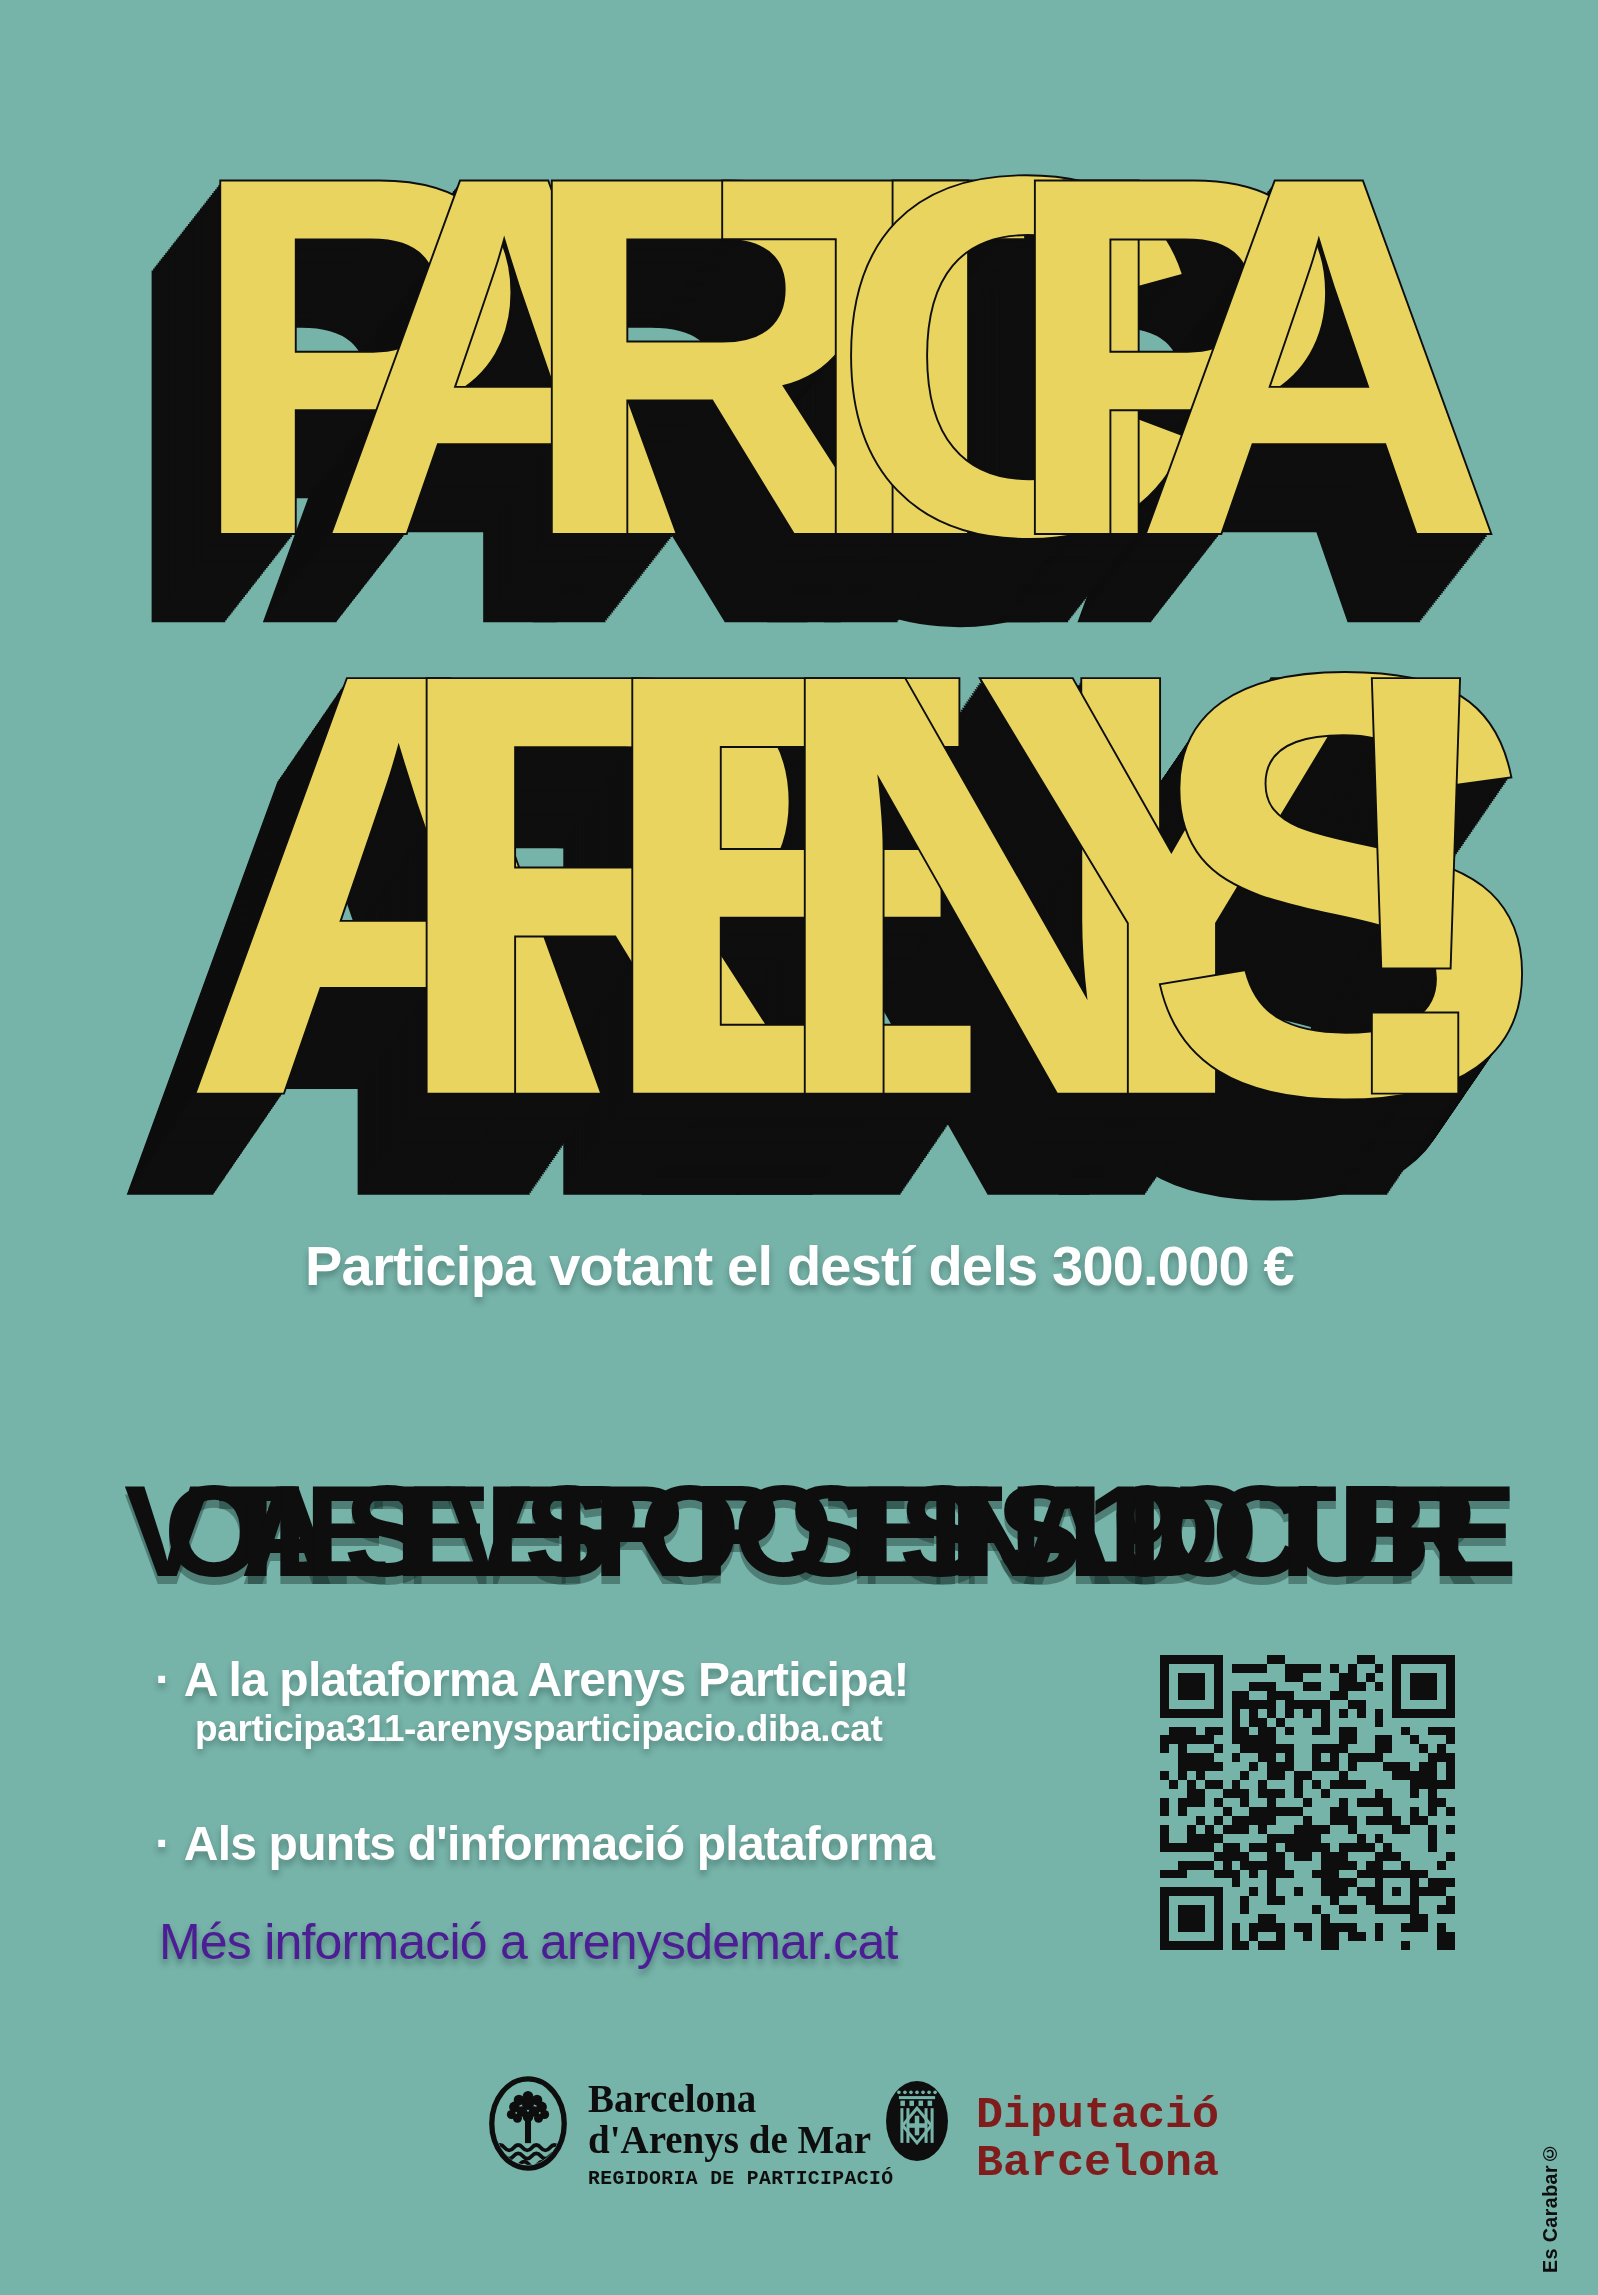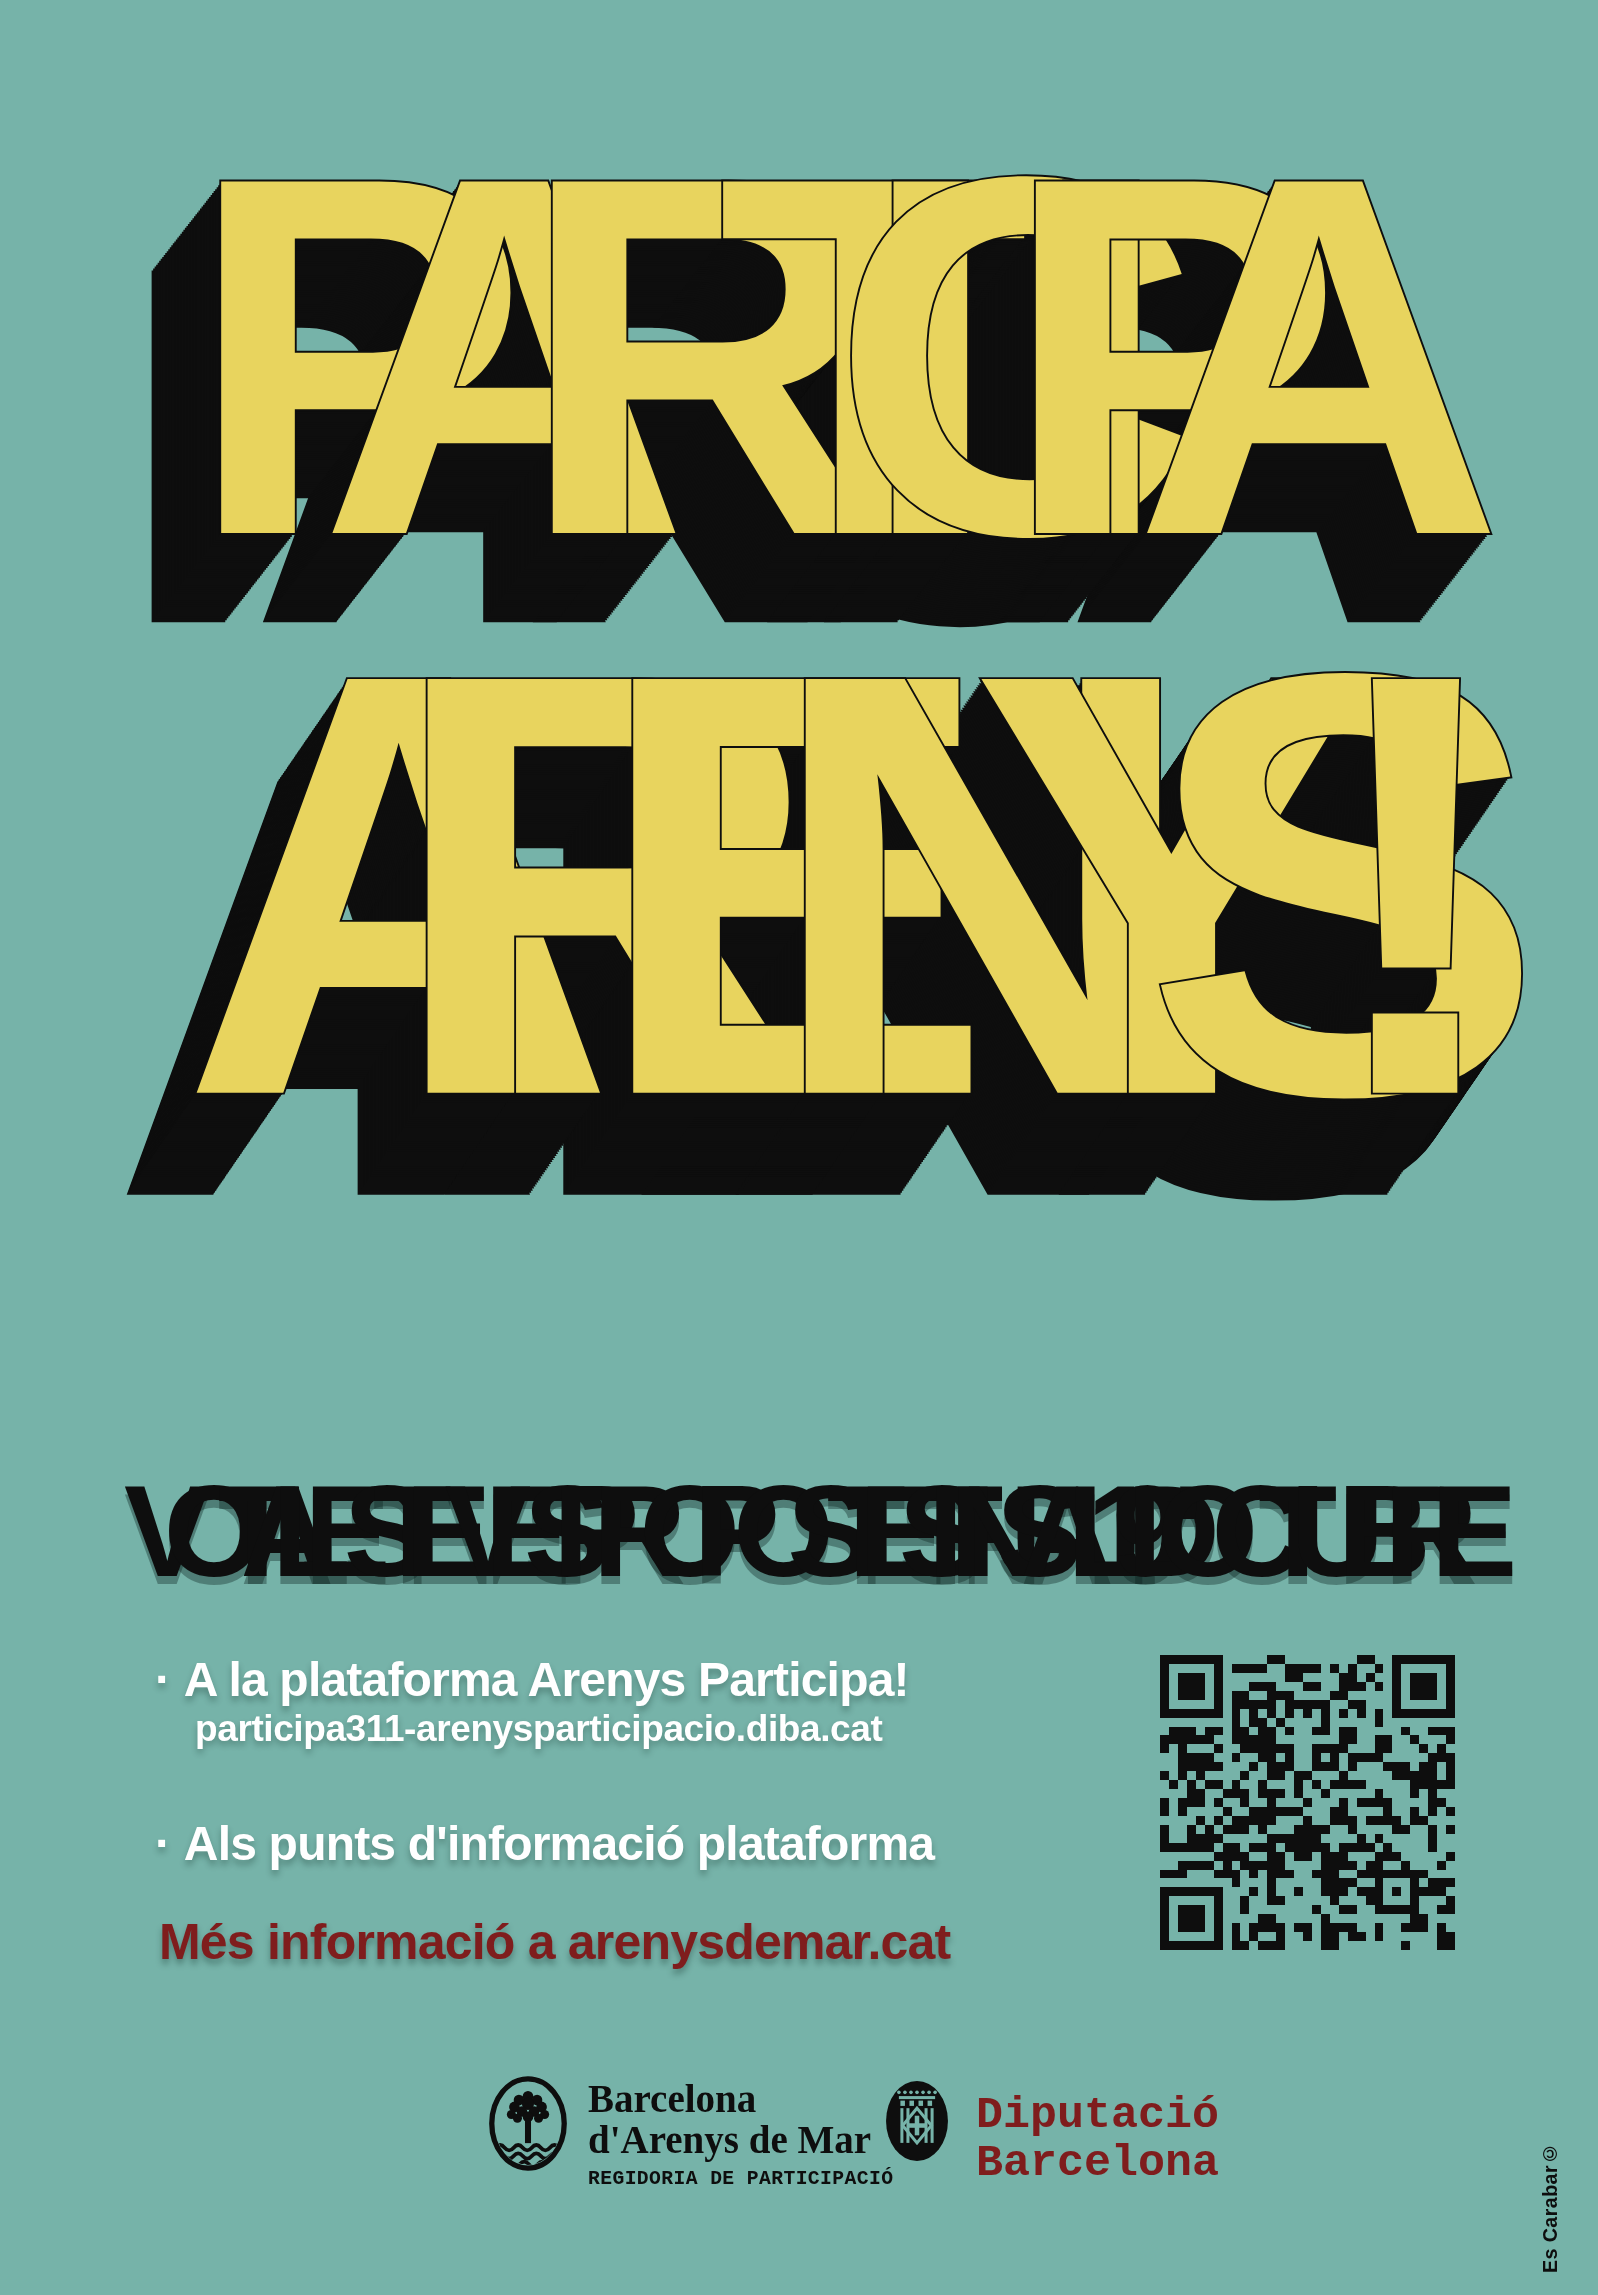--- a/index.html
+++ b/index.html
@@ -25,21 +25,21 @@
   }
   .bullet .marker{display:inline-block;margin-right:13.6px;}
   #bullet-1{left:155px;top:1656px;}
   #bullet-url{
     left:195px;top:1710px;color:#ffffff;font-weight:bold;font-size:37px;
     line-height:37px;letter-spacing:-0.4px;white-space:nowrap;
     text-shadow:0 3.8px 6px rgba(10,35,30,0.30);
   }
   #bullet-2{left:155px;top:1820px;}
   #more-info{
-    left:159px;top:1917px;color:#7f1d1d;font-weight:bold;font-size:50px;
+    left:159px;top:1917px;color:#4c1d95;font-weight:normal;font-size:50px;
     line-height:50px;letter-spacing:-0.8px;white-space:nowrap;
     text-shadow:0 4.5px 6px rgba(10,35,30,0.35);
   }
   #qr-svg{left:1160px;top:1655px;}
   #crest-svg{left:488px;top:2075px;}
   .aj-text{left:588px;top:2078px;color:#0e0e0e;}
   .aj-line{
     font-family:"Liberation Serif","DejaVu Serif",serif;
     font-weight:bold;font-size:39px;line-height:41px;white-space:nowrap;
   }
@@ -164,20 +164,21 @@
       <use href="#tl2" x="-9.3" y="13.5" fill="#0e0e0e"></use>
       <use href="#tl2" x="-7.4" y="10.8" fill="#0e0e0e"></use>
       <use href="#tl2" x="-5.6" y="8.1" fill="#0e0e0e"></use>
       <use href="#tl2" x="-3.7" y="5.4" fill="#0e0e0e"></use>
       <use href="#tl2" x="-1.9" y="2.7" fill="#0e0e0e"></use>
       <use href="#tl2" fill="#e8d45e" stroke="#0e0e0e" stroke-width="5" paint-order="stroke"></use>
     </g>
   </svg>
 
 <div class="abs subtitle">
+  <div>Participa votant el destí dels 300.000 €</div>
 </div>
 
 <svg id="vota-svg" class="abs" width="1599" height="174" viewBox="0 0 2114 230">
     <defs>
       <text id="vt" x="164" y="153" font-size="171" textLength="1842" lengthAdjust="spellingAndGlyphs" font-family="&quot;Liberation Sans&quot;,&quot;DejaVu Sans&quot;,sans-serif" font-weight="bold">VOTA LES TEVES PROPOSTES FINS AL 19 D'OCTUBRE</text>
     </defs>
     <use href="#vt" x="0" y="11" fill="rgba(10,30,26,0.35)"></use>
     <use href="#vt" fill="#0e0e0e"></use>
   </svg>
 

